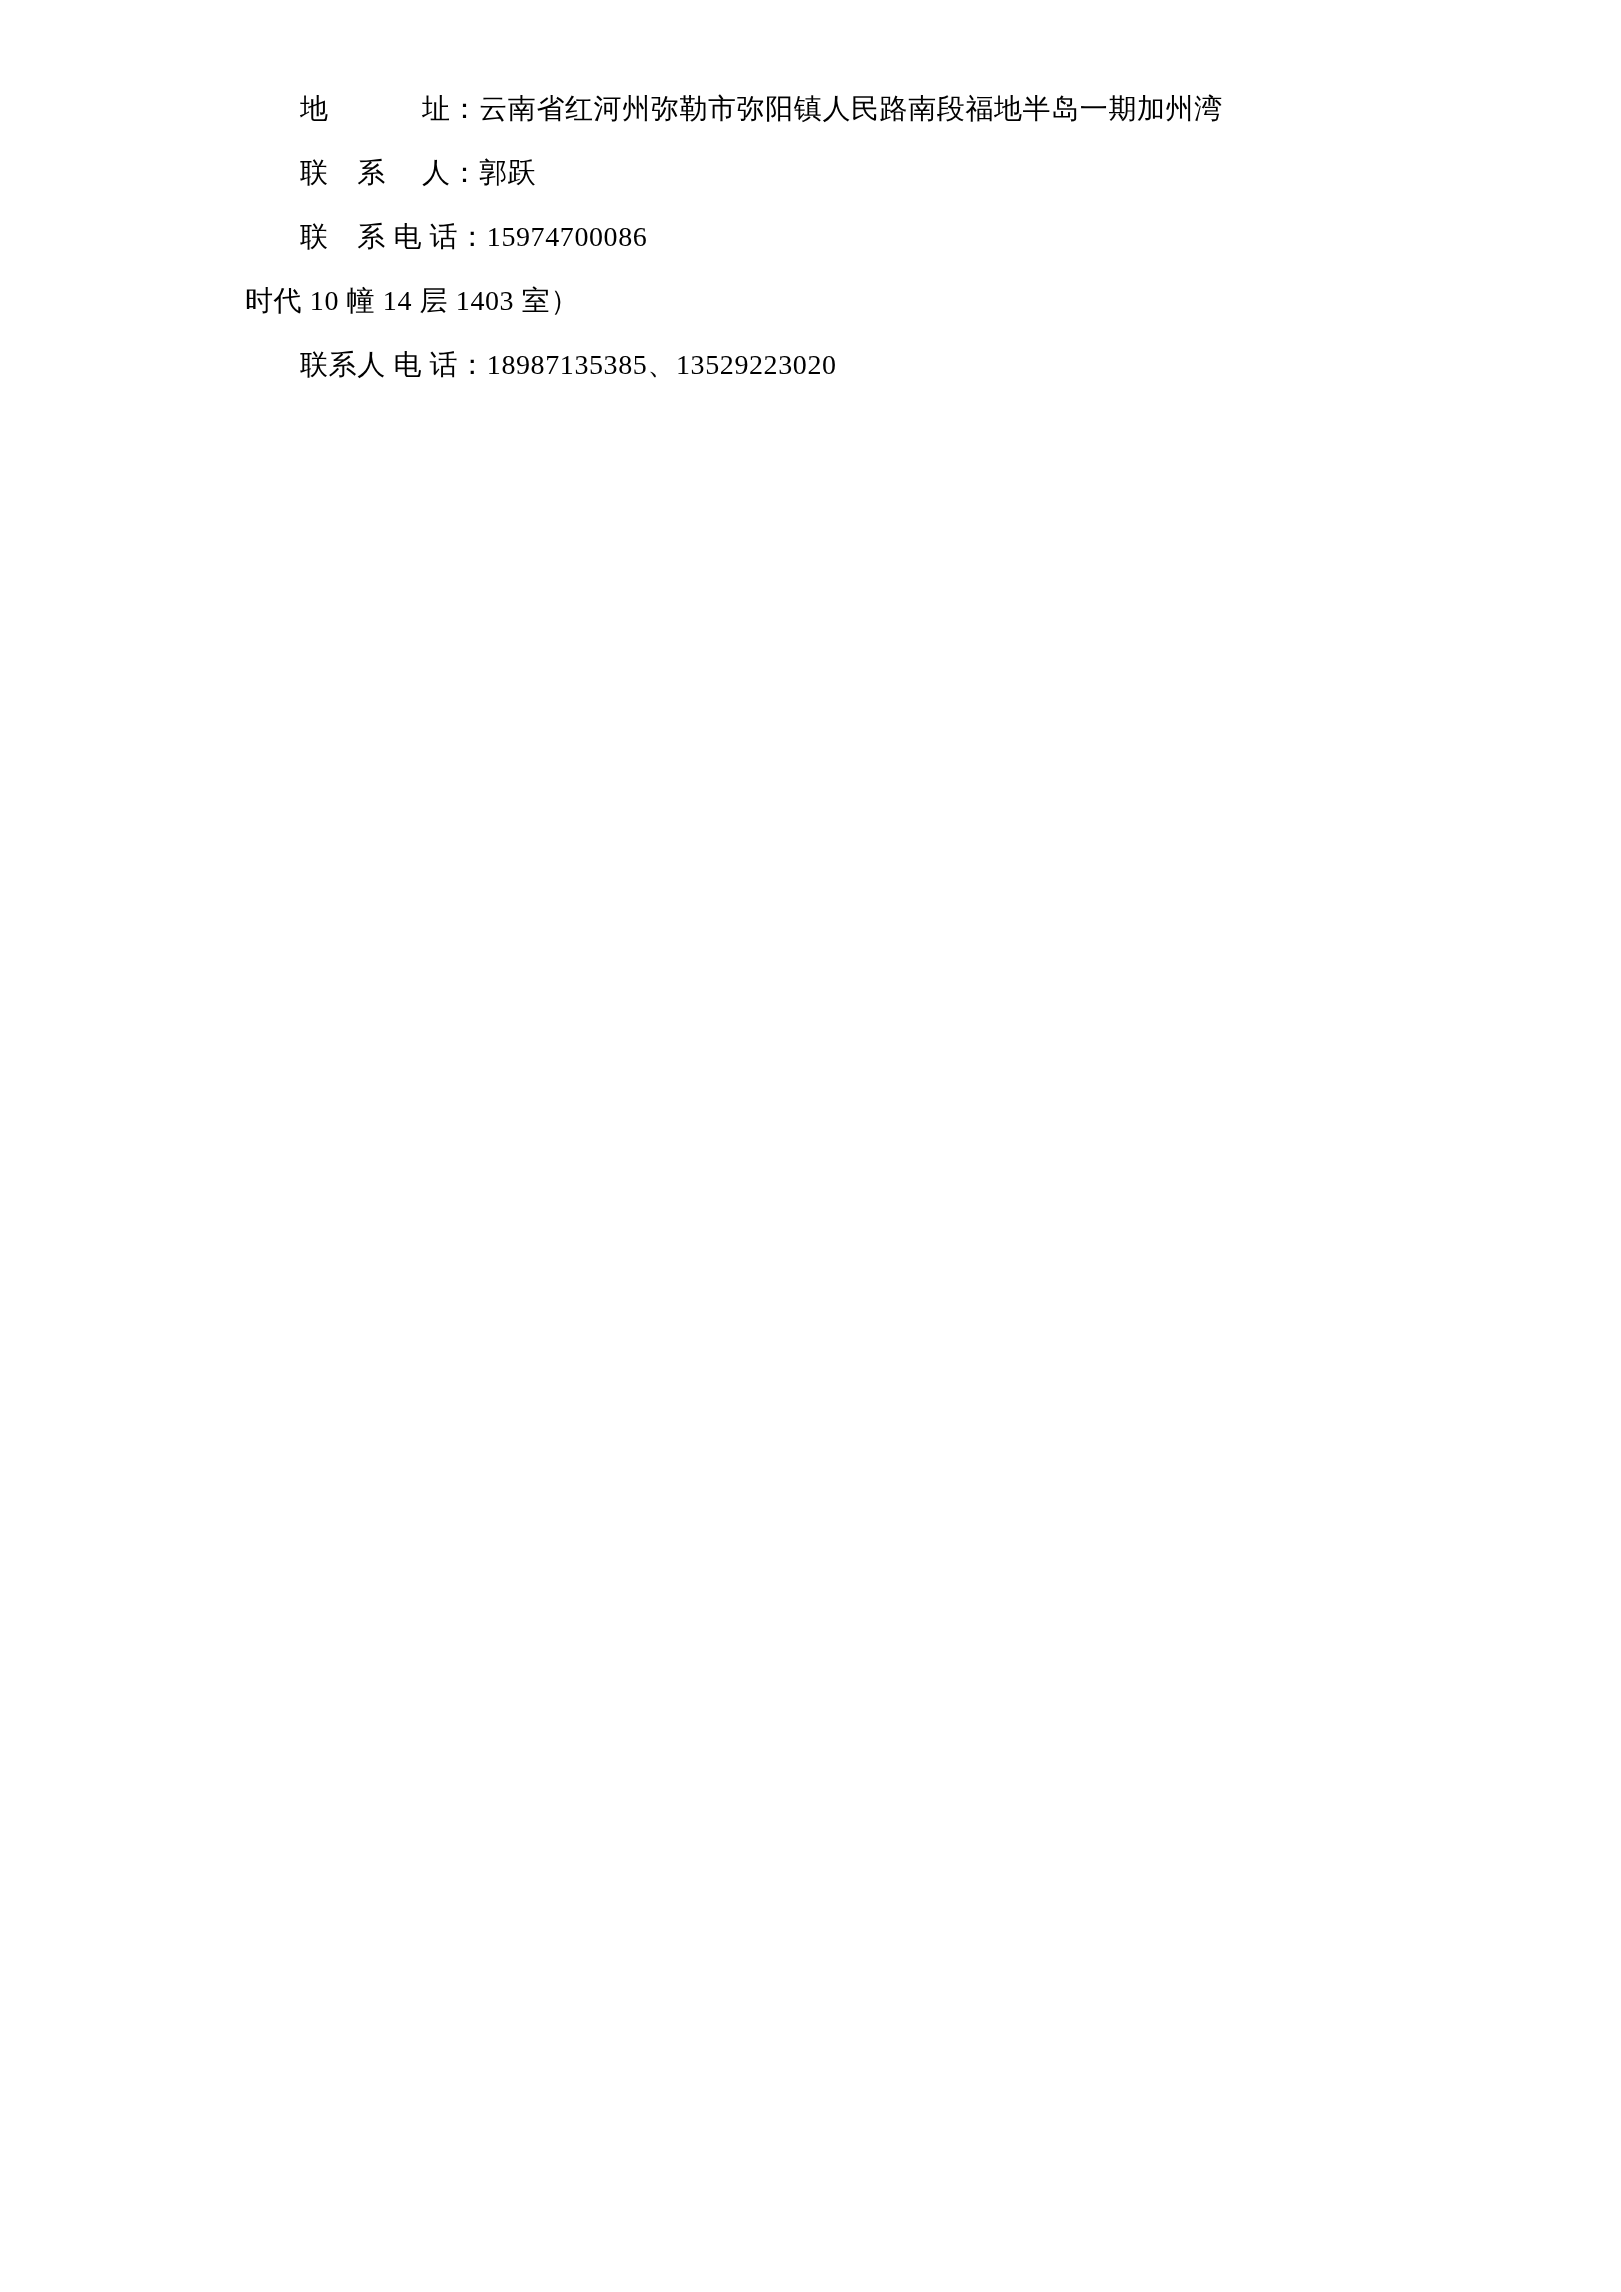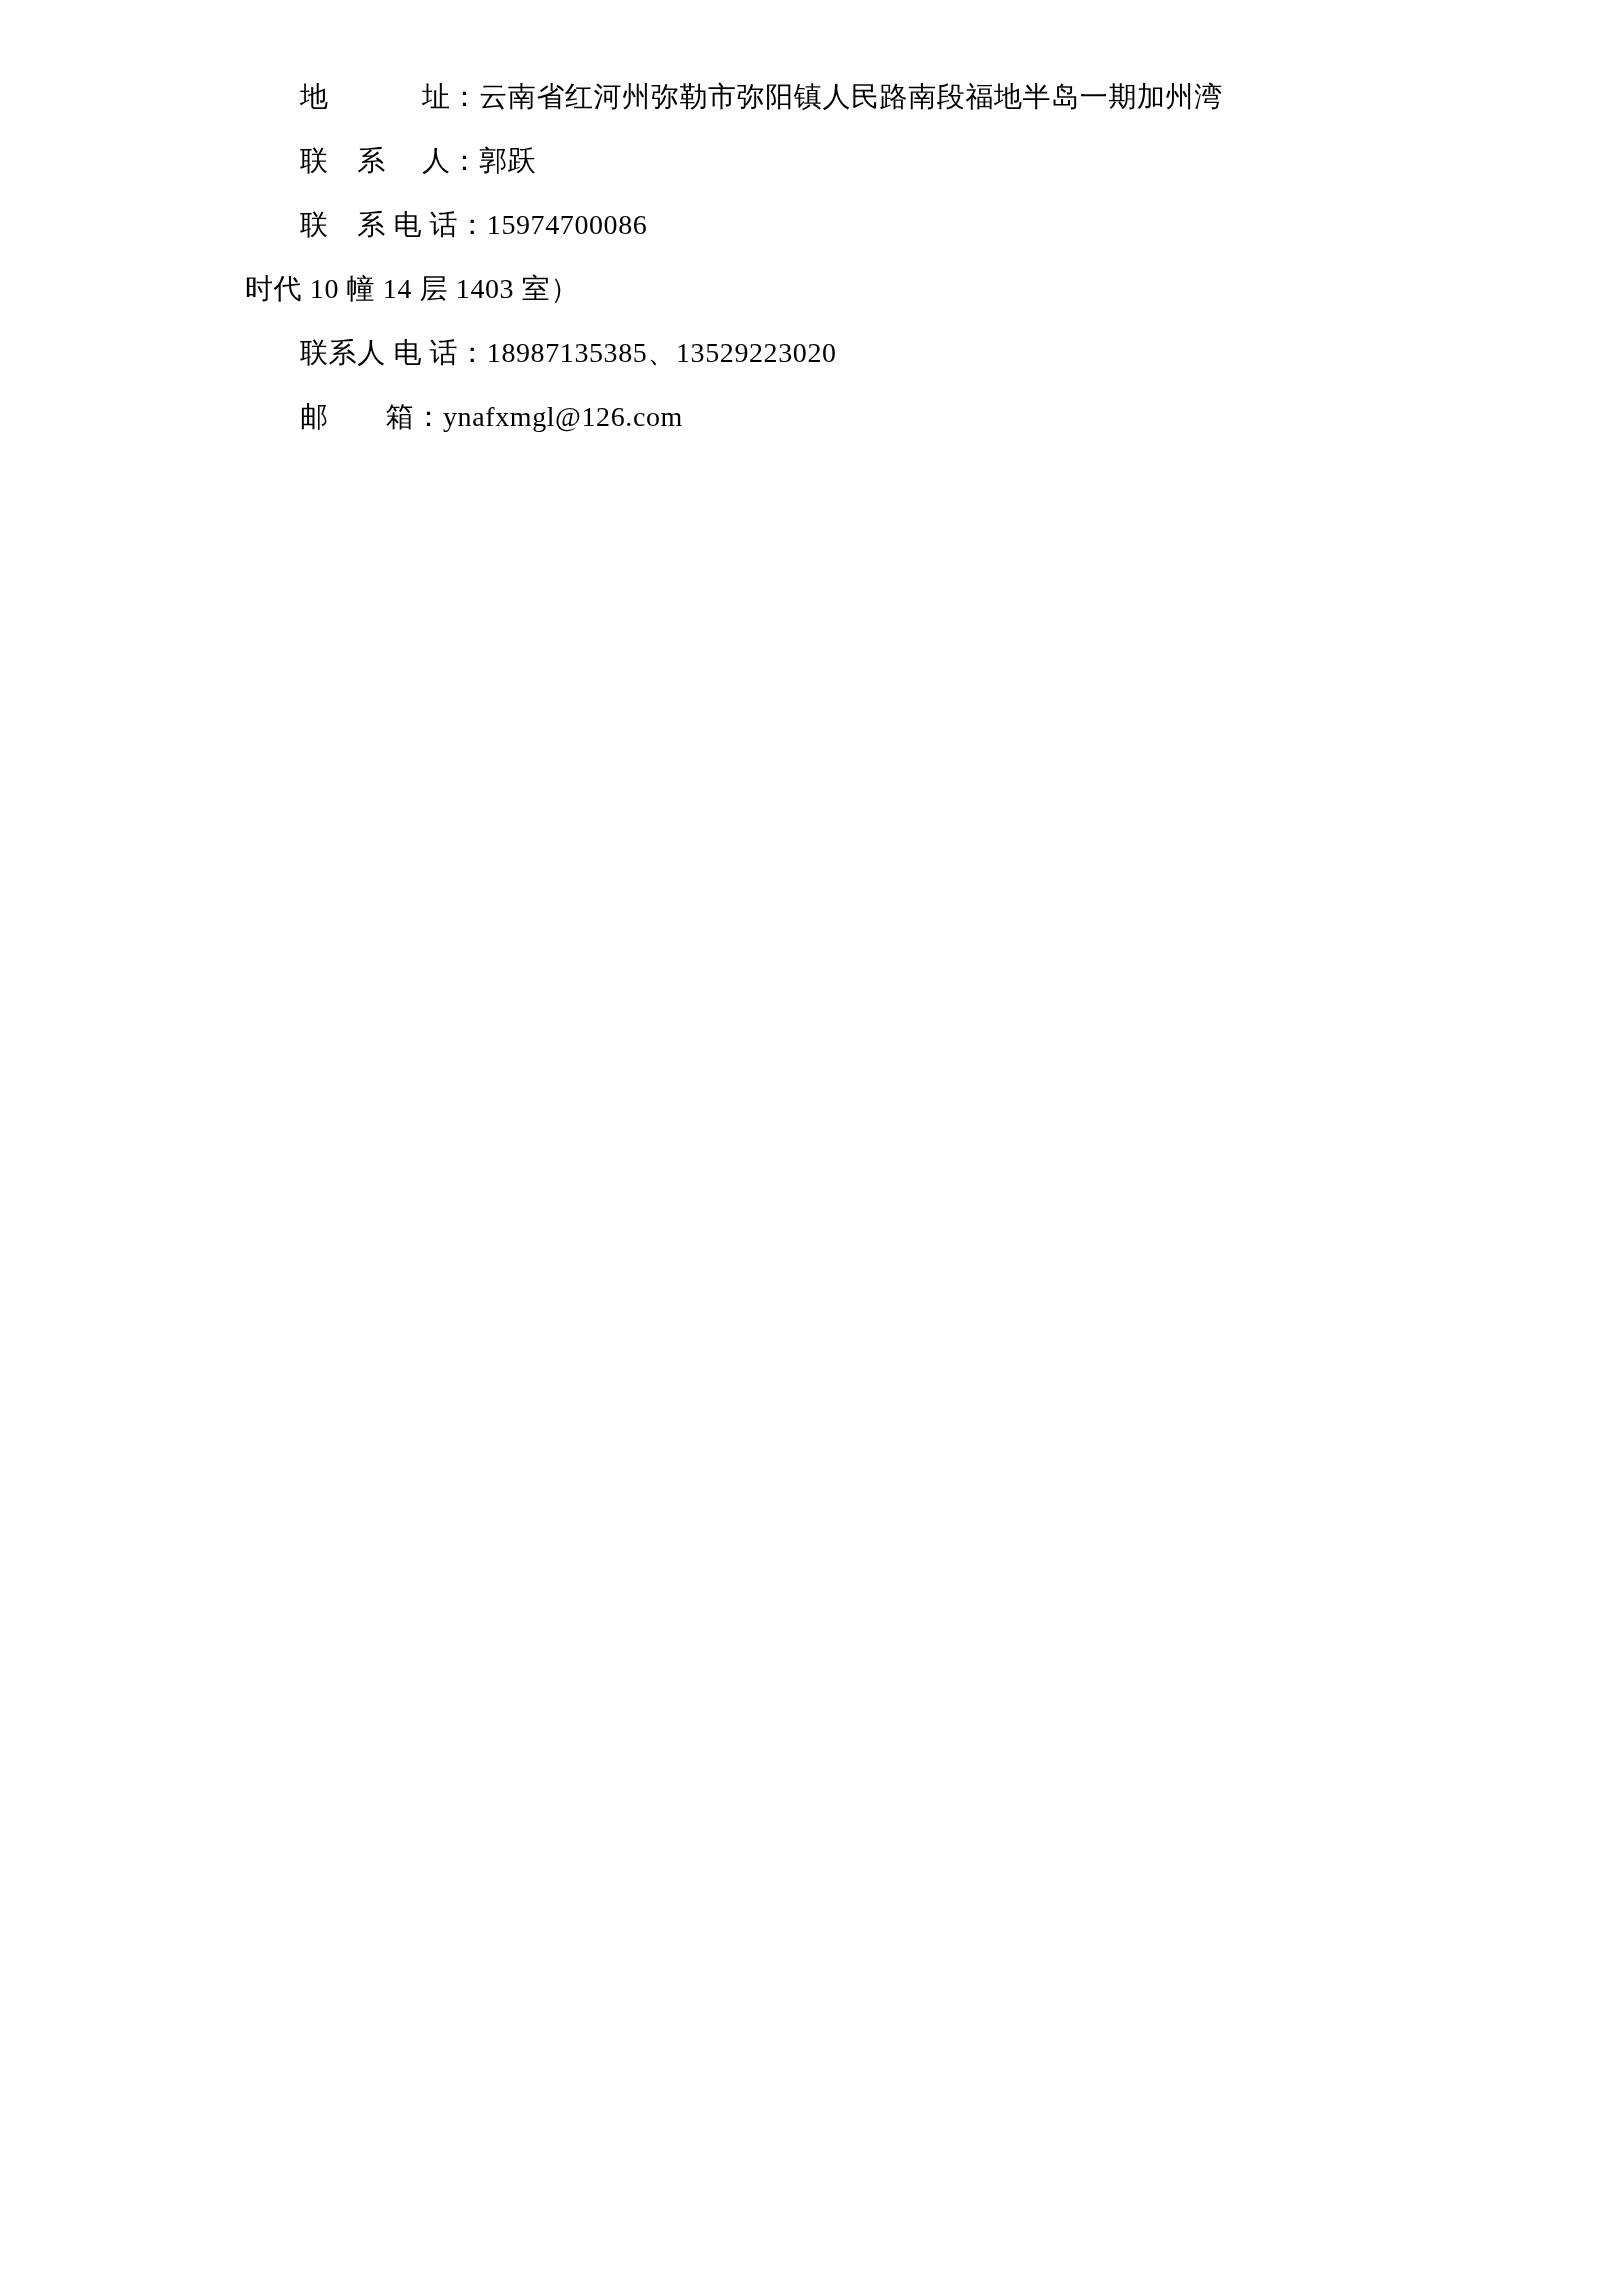--- a/index.html
+++ b/index.html
@@ -13,21 +13,21 @@
     height: 2293px;
     background: #ffffff;
     overflow: hidden;
     font-family: "Liberation Serif", "DejaVu Serif", serif;
     color: #000000;
   }
   .content {
     position: absolute;
     left: 245px;
     right: 245px;
-    top: 65px;
+    top: 77px;
   }
   .line {
     font-size: 28px;
     line-height: 64px;
     letter-spacing: 0.6px;
     white-space: pre;
     color: #000000;
   }
   .indent {
     padding-left: 55px;
@@ -36,16 +36,15 @@
 </head>
 <body>
 
 <div class="page">
   <div class="content">
     <div class="line indent">地　　　 址：云南省红河州弥勒市弥阳镇人民路南段福地半岛一期加州湾</div>
     <div class="line indent">联　系　 人：郭跃</div>
     <div class="line indent">联　系 电 话：15974700086</div>
     <div class="line">时代 10 幢 14 层 1403 室）</div>
     <div class="line indent">联系人 电 话：18987135385、13529223020</div>
-    <div class="line indent">邮　　箱：ynafxmgl@126.com</div>
   </div>
 </div>
 
 
 </body></html>

